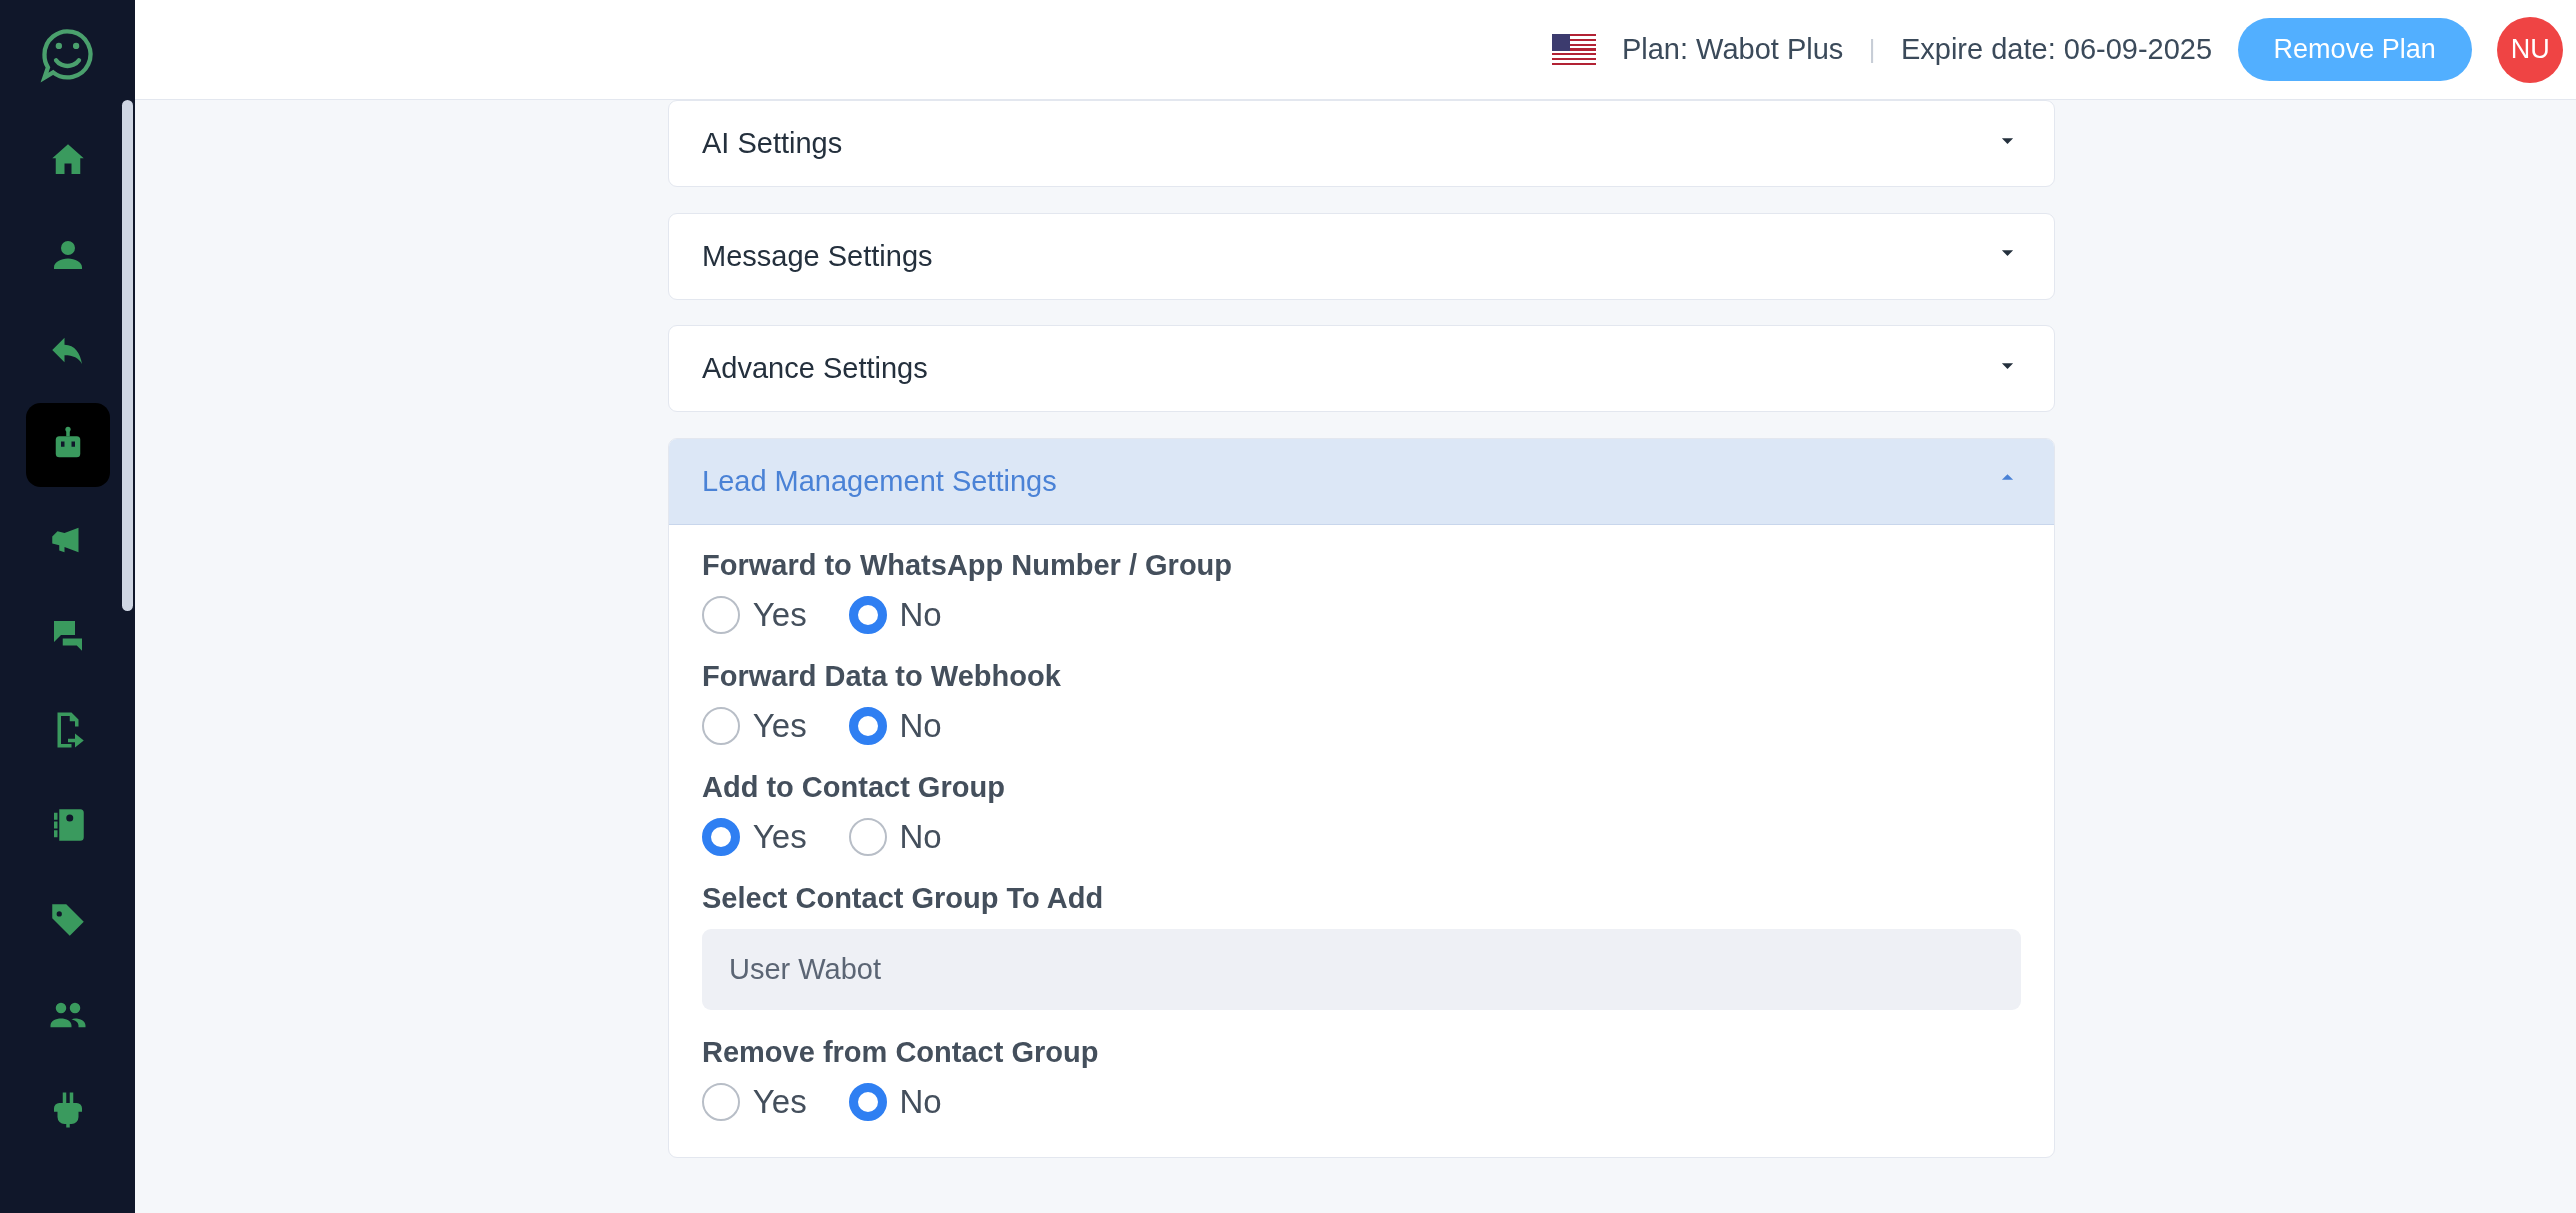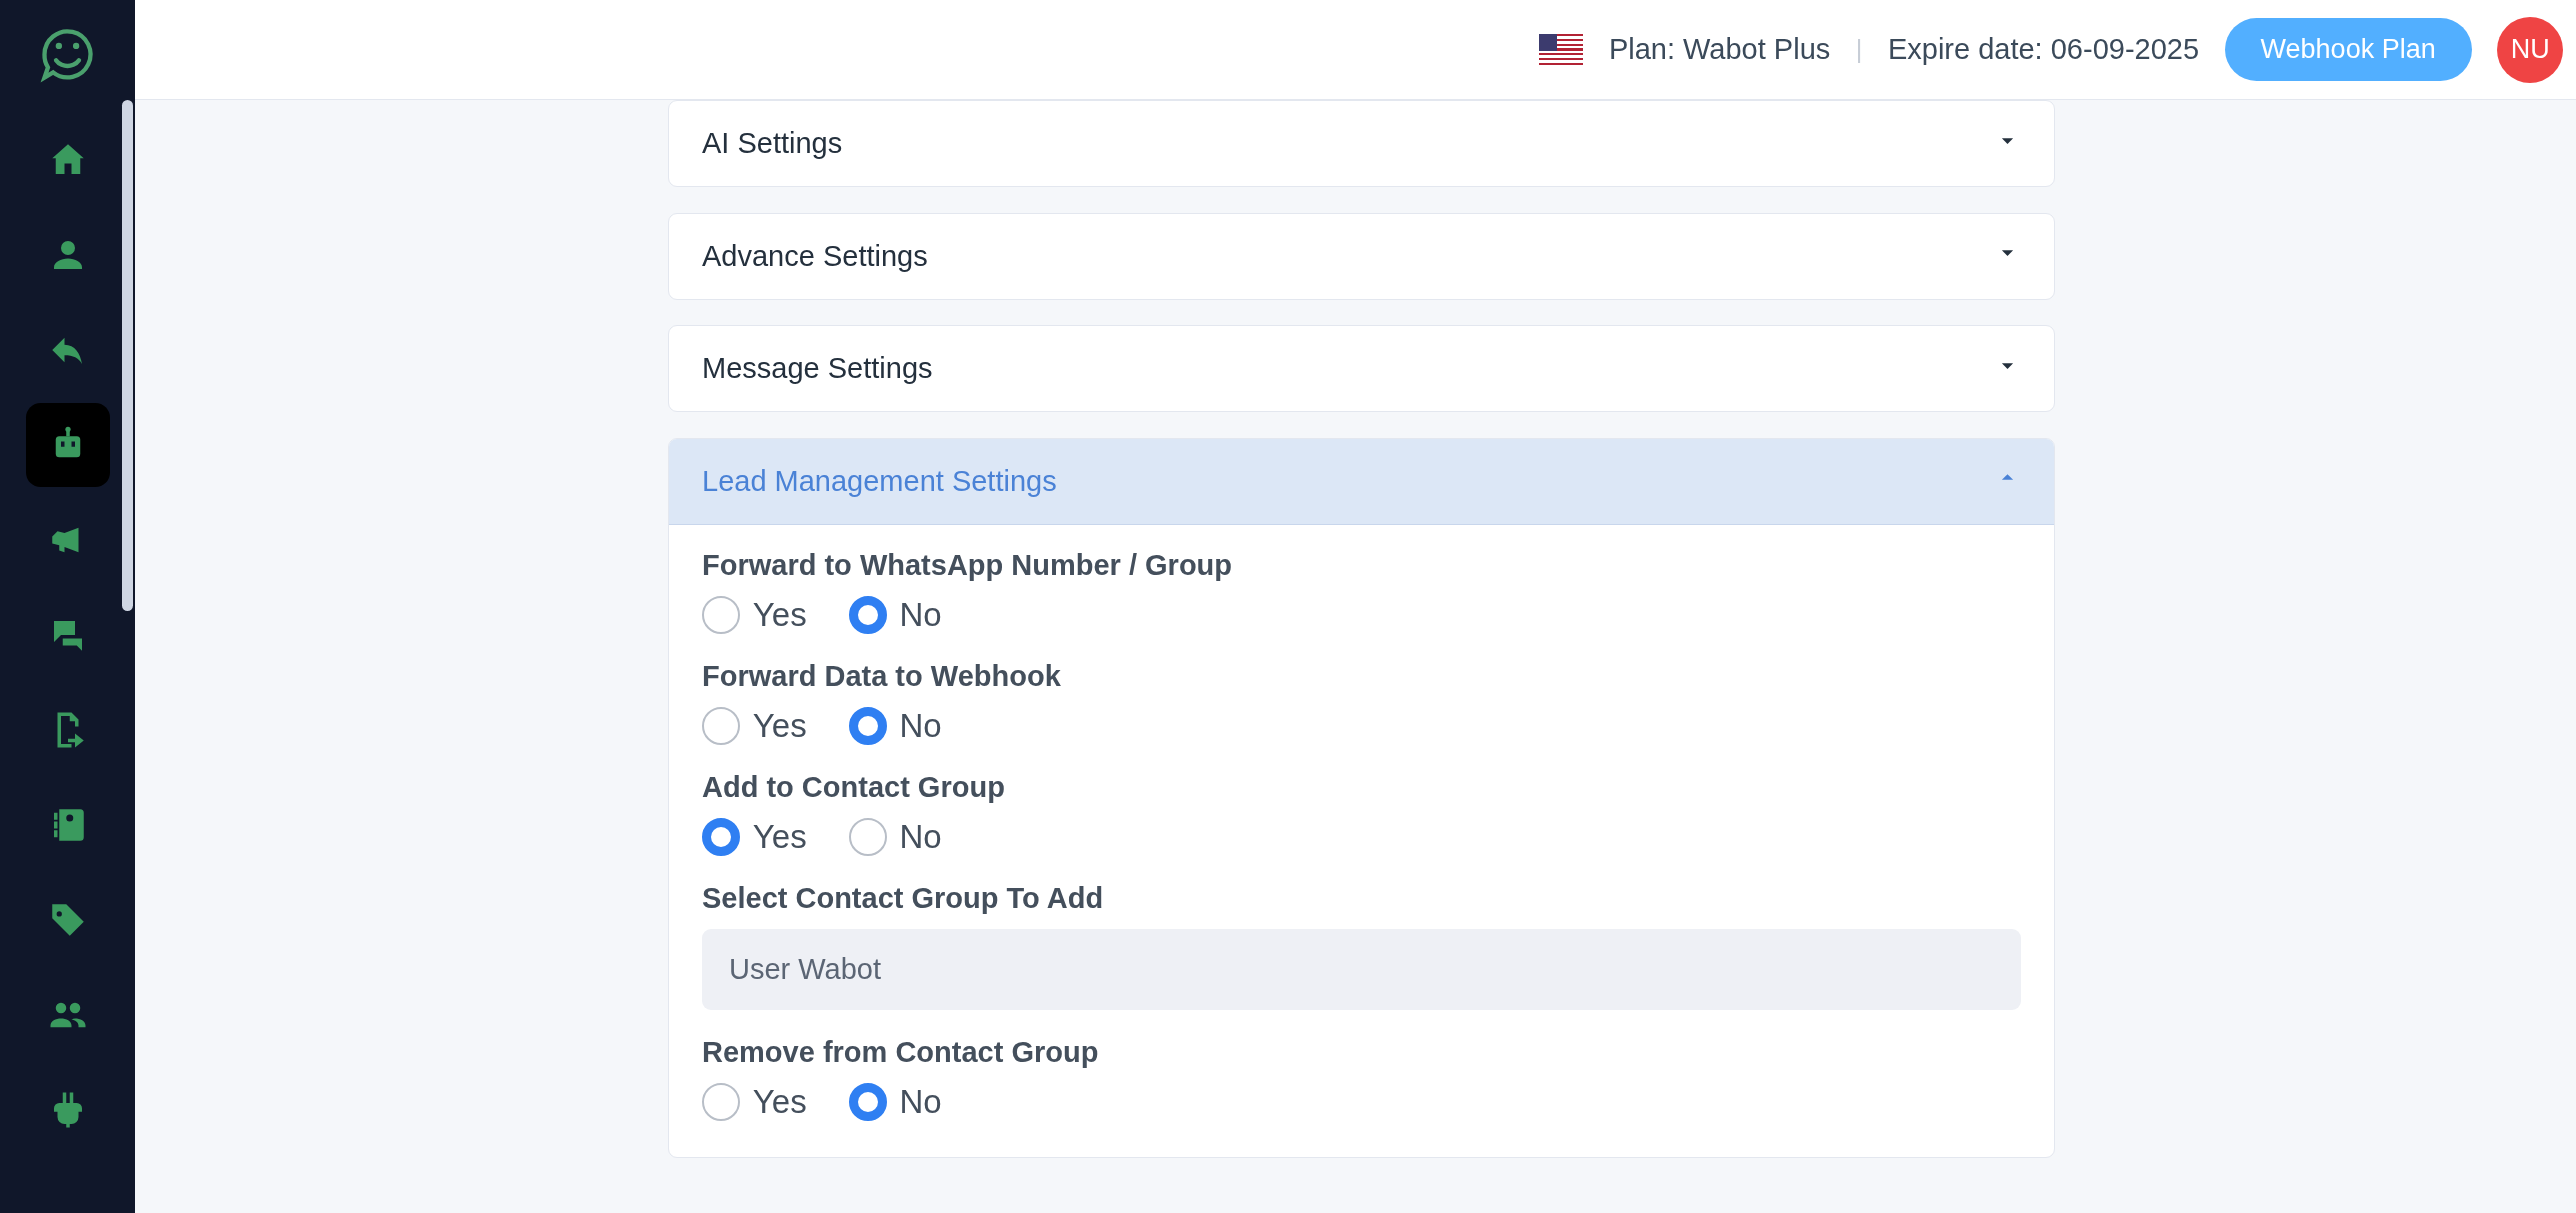--- a/index.html
+++ b/index.html
@@ -292,52 +292,52 @@
   </div>
   <div class="scrollbar-thumb"></div>
 </div>
 
 <div class="main">
   <div class="header">
     <span class="flag-icon"></span>
     <span class="plan-text"><span>Plan: </span><span>Wabot Plus</span></span>
     <span class="divider">|</span>
     <span class="plan-text"><span>Expire date: </span><span>06-09-2025</span></span>
-    <button class="upgrade-btn">Webhook Plan</button>
+    <button class="upgrade-btn">Remove Plan</button>
     <div class="avatar">NU</div>
   </div>
 
   <div class="content">
     <div class="panel-wrap">
 
       <div class="accordion">
         <div class="accordion-header">
           <span>AI Settings</span>
           <span class="chevron">
             <svg width="27" height="27" viewBox="0 0 24 24">
                 <path d="M7 10l5 5 5-5z"></path>
               </svg>
           </span>
         </div>
       </div>
 
       <div class="accordion">
         <div class="accordion-header">
-          <span>Advance Settings</span>
+          <span>Message Settings</span>
           <span class="chevron">
             <svg width="27" height="27" viewBox="0 0 24 24">
                 <path d="M7 10l5 5 5-5z"></path>
               </svg>
           </span>
         </div>
       </div>
 
       <div class="accordion">
         <div class="accordion-header">
-          <span>Message Settings</span>
+          <span>Advance Settings</span>
           <span class="chevron">
             <svg width="27" height="27" viewBox="0 0 24 24">
                 <path d="M7 10l5 5 5-5z"></path>
               </svg>
           </span>
         </div>
       </div>
 
       <div class="accordion">
         <div class="accordion-header expanded">

